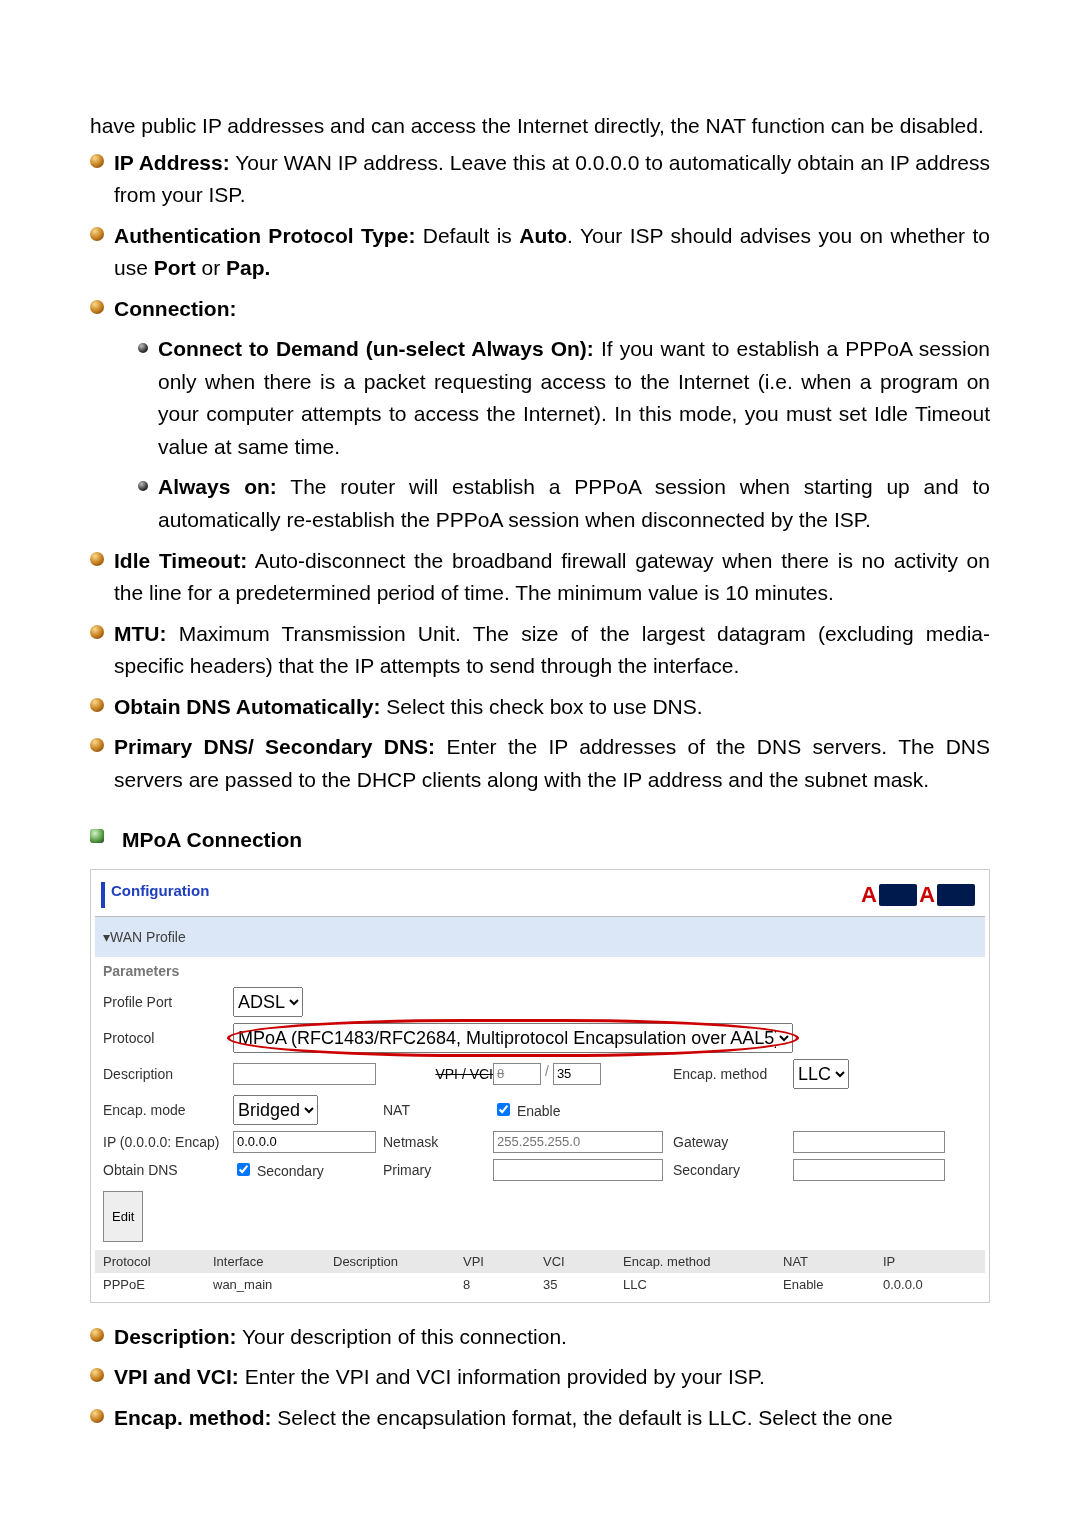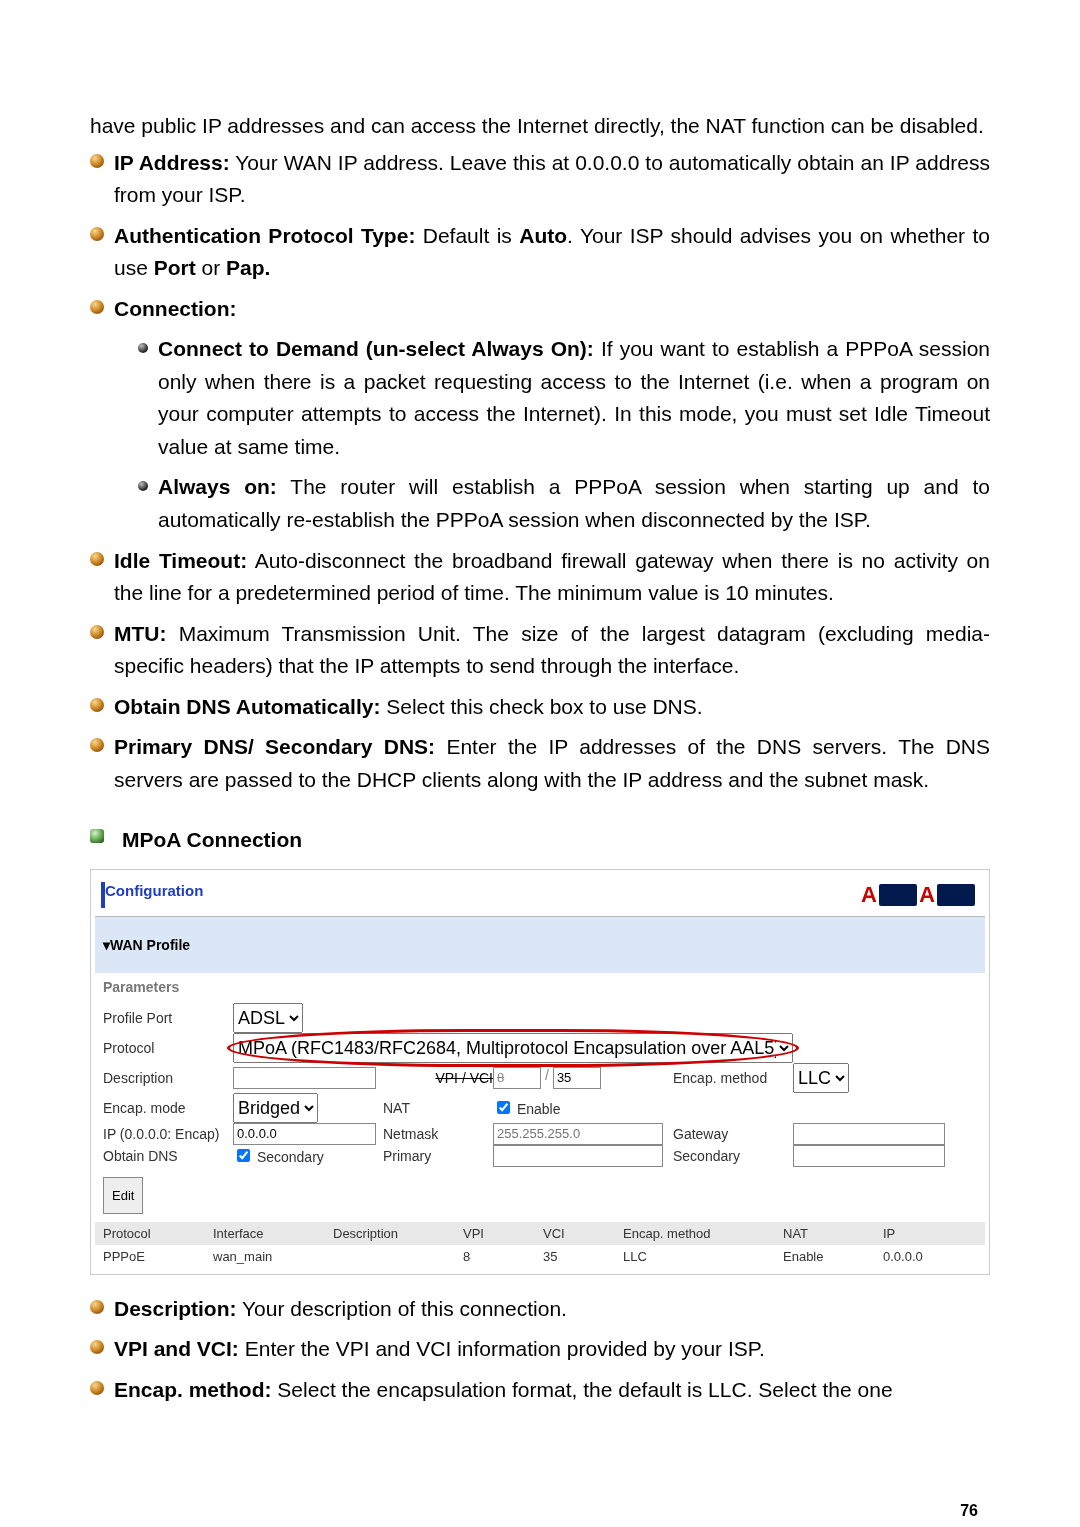--- a/index.html
+++ b/index.html
@@ -53,44 +53,46 @@
     background: #fff;
   }
   .config-topbar {
     display: flex;
     justify-content: space-between;
     border-bottom: 1px solid #bbb;
     padding: 6px 4px 8px 6px;
   }
   .config-topbar .left {
     border-left: 4px solid #1f3fbf;
+    padding-left: 6px;
     color: #1f3fbf;
     font-weight: bold;
     font-size: 15px;
   }
   .logo {
     width: 120px; height: 26px; display:flex; gap:2px; align-items:center;
   }
   .logo .blk { background:#001a4d; width:38px; height:22px; border-radius:2px;}
   .logo .arc { color:#c00; font-size:22px; font-weight:bold;}
   .tab-label {
     background: #dbe6f7;
-    color: #000000;
-    font-weight: bold;
-    padding: 20px 8px;
+    color: #404040;
+    font-weight: normal;
+    padding: 12px 8px;
     font-size: 14px;
   }
   .sect-label {
     color: #777;
     font-weight: bold;
     padding: 6px 8px;
   }
   .form-grid {
     display: grid;
     grid-template-columns: 130px 150px 110px 180px 120px 160px;
+    row-gap: 6px;
     align-items: center;
     padding: 2px 8px;
   }
   .form-grid input[type="text"] {
     width: 90%;
     height: 18px;
     border: 1px solid #888;
     font-size: 13px;
     padding: 1px 3px;
   }
@@ -105,21 +107,21 @@
     content: "";
     position: absolute;
     left: -6px; right: -6px; top: -4px; bottom: -4px;
     border: 3px solid #cc0000;
     border-radius: 50%/60%;
     pointer-events: none;
   }
   .edit-btn {
     margin: 8px;
     font-size: 13px;
-    padding: 10px 8px;
+    padding: 17px 8px;
     border: 1px solid #888;
     background: #eee;
   }
   .table-head {
     display: grid;
     grid-template-columns: 110px 120px 130px 80px 80px 160px 100px 1fr;
     background: #e8e8e8;
     padding: 4px 8px;
     font-size: 13px;
   }

